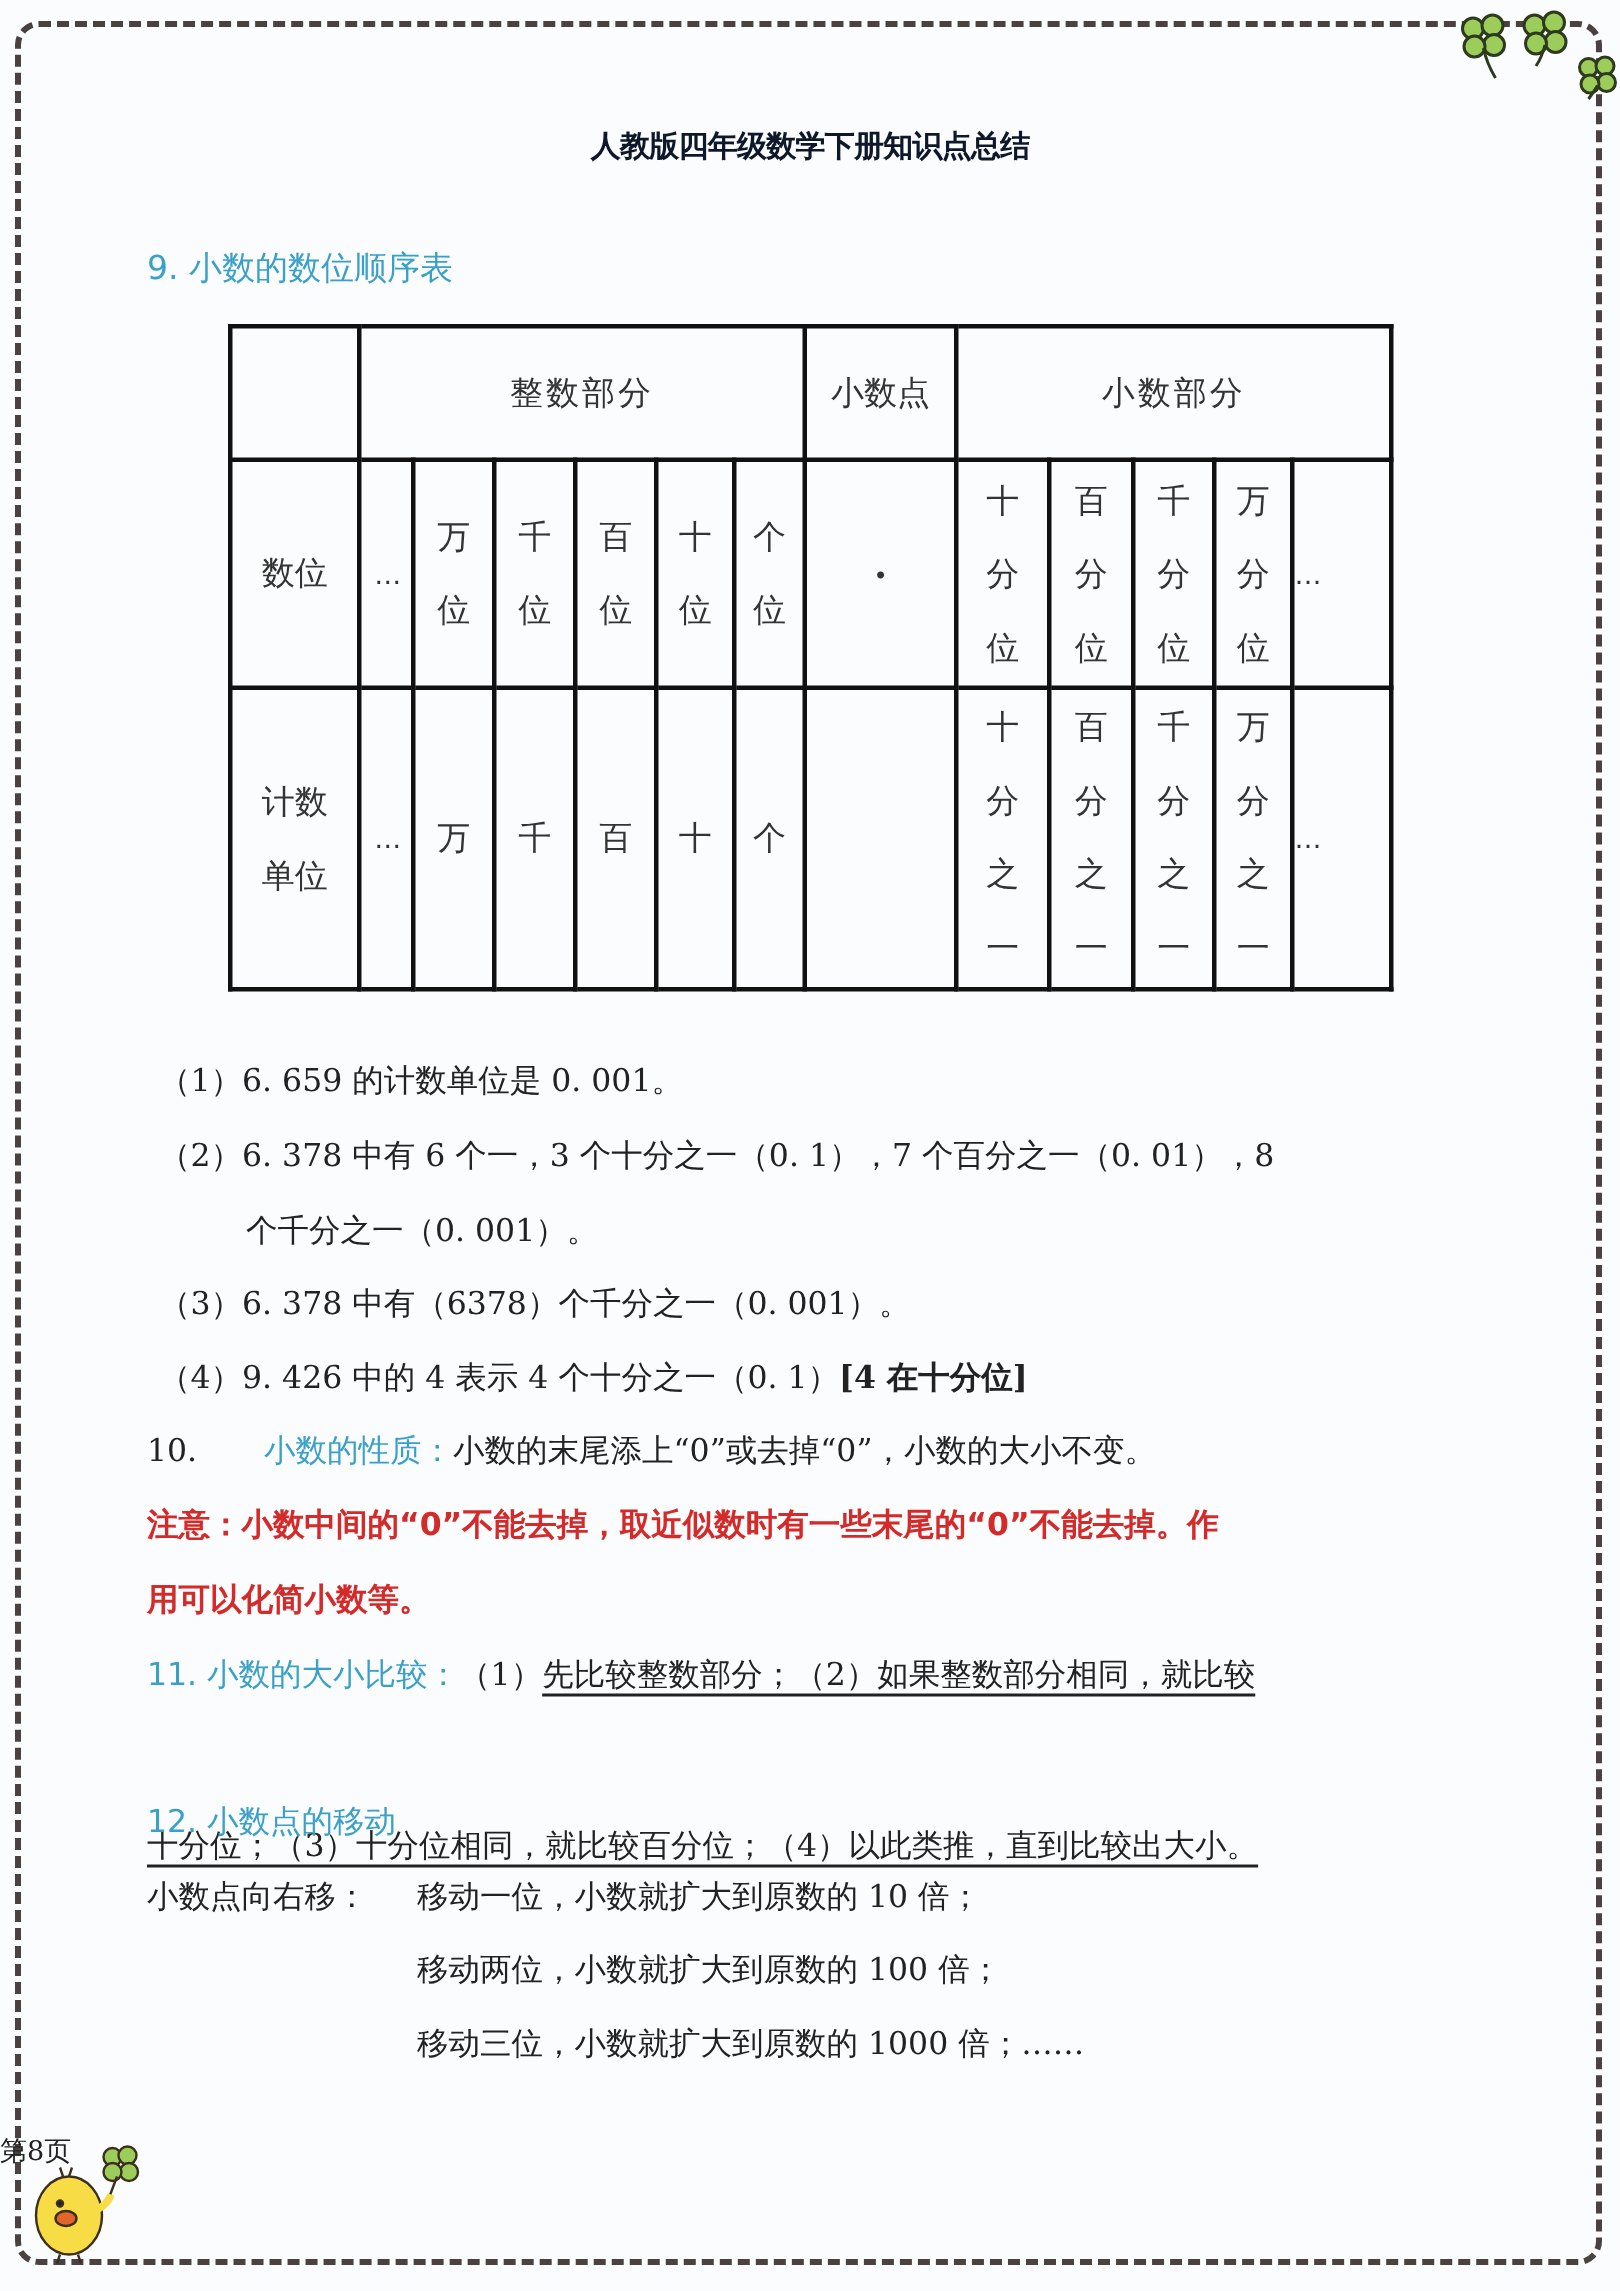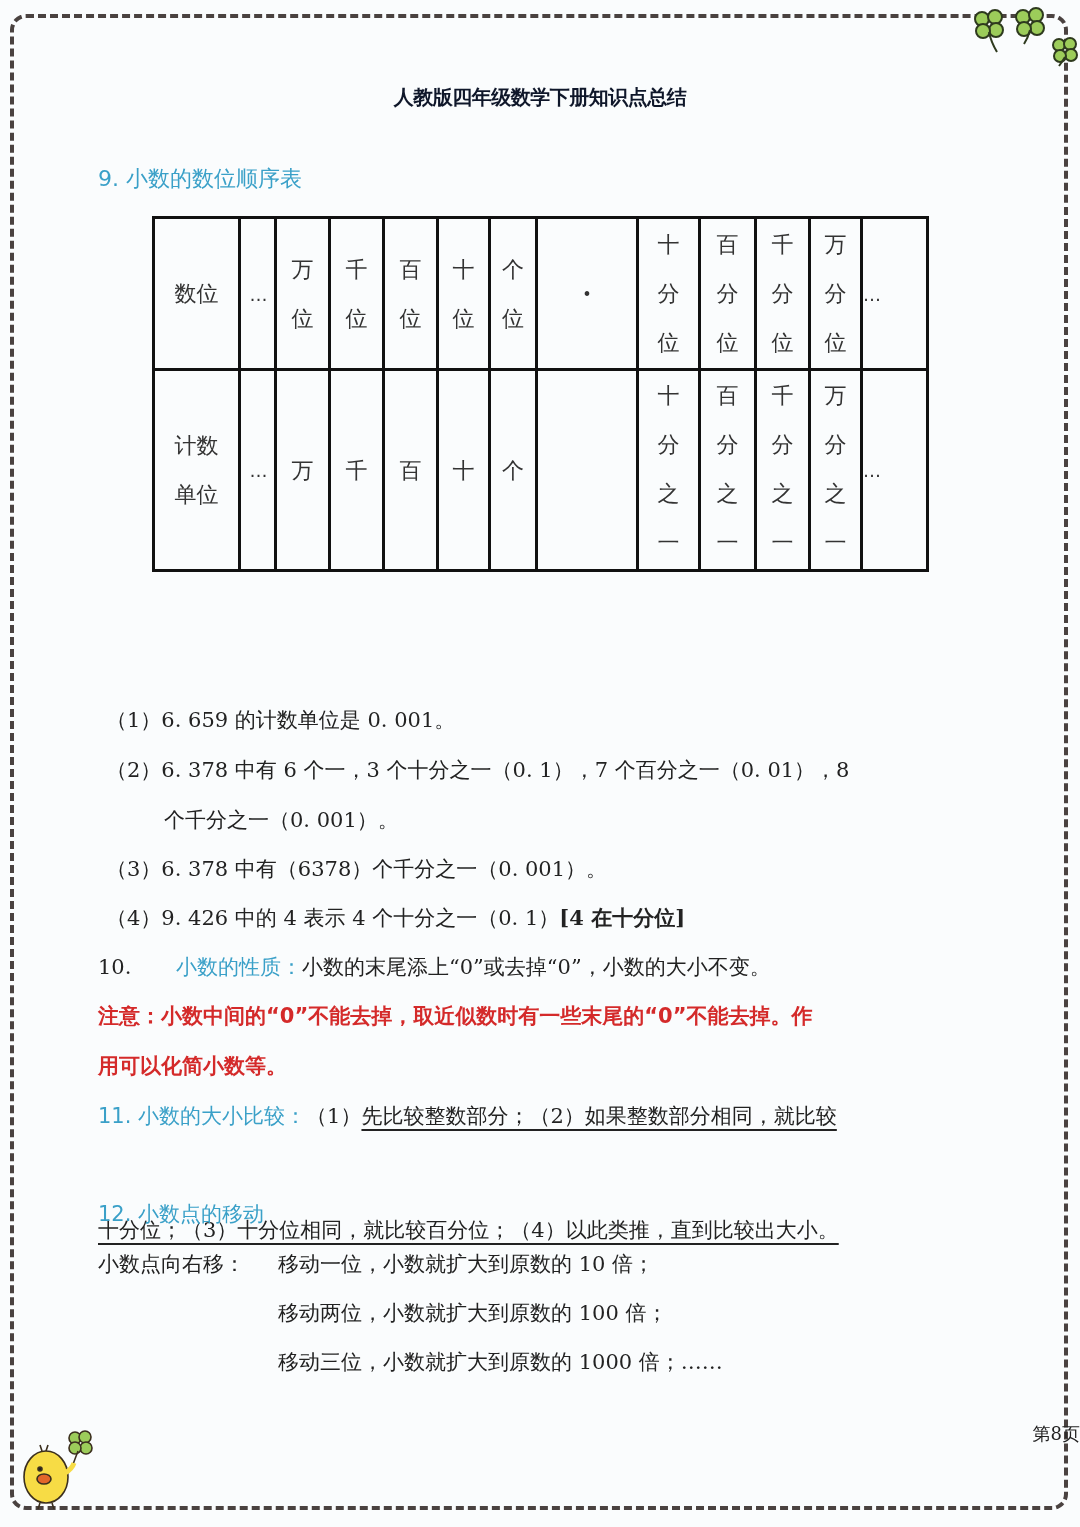--- a/index.html
+++ b/index.html
@@ -38,21 +38,21 @@
   .rowlabel { line-height: 49px; }
   .dots { font-family: "DejaVu Sans", sans-serif; font-size: 18px; letter-spacing: -2px; }
   .line {
     position: absolute; left: 98px; font-size: 21px; line-height: 28px; white-space: nowrap; color: #222;
   }
   .blue { color: #3aa0c8; font-family: "DejaVu Sans", "Liberation Sans", sans-serif; }
   .red { color: #d42a2a; font-weight: bold; font-family: "DejaVu Sans", "Liberation Sans", sans-serif; }
   .bold { font-weight: bold; }
   .ul { text-decoration: underline; text-underline-offset: 6px; }
   .page-num {
-    position: absolute; left: 0; width: 1080px; top: 1422px; text-align: right;
+    position: absolute; left: 0; width: 1080px; top: 1422px; text-align: left;
     font-size: 18px; color: #222;
   }
   .deco { position: absolute; }
 </style>
 </head>
 <body>
 
 <div class="frame"></div>
 
 <svg class="deco" style="left:965px;top:2px" width="115" height="70" viewBox="0 0 115 70">
@@ -95,20 +95,26 @@
       <col style="width:52px">
       <col style="width:47px">
       <col style="width:101px">
       <col style="width:62px">
       <col style="width:56px">
       <col style="width:54px">
       <col style="width:52px">
       <col style="width:66px">
   </colgroup>
   <tbody>
+      <tr class="r1">
+    <td></td>
+    <td colspan="6" style="letter-spacing:2px">整数部分</td>
+    <td>小数点</td>
+    <td colspan="5" style="letter-spacing:2px">小数部分</td>
+  </tr>
   <tr class="r2">
     <td><span class="rowlabel">数位</span></td>
     <td><span class="dots">…</span></td>
     <td><span class="vcol">万位</span></td>
     <td><span class="vcol">千位</span></td>
     <td><span class="vcol">百位</span></td>
     <td><span class="vcol">十位</span></td>
     <td><span class="vcol">个位</span></td>
     <td><span style="font-size:16px">•</span></td>
     <td><span class="vcol">十分位</span></td>

